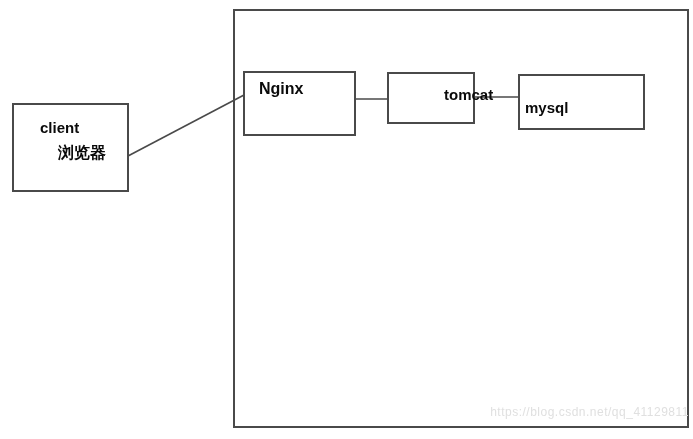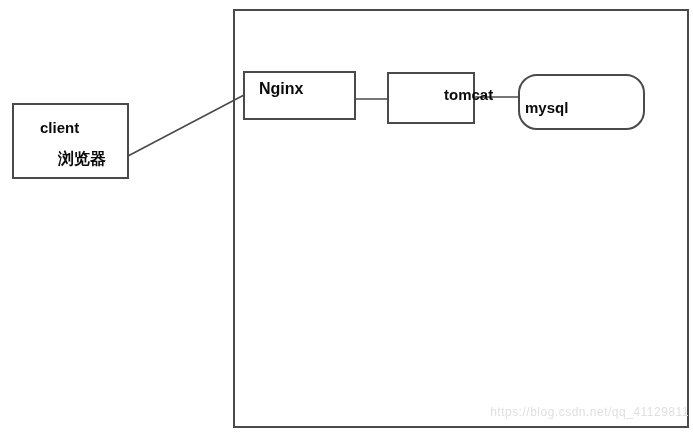--- a/index.html
+++ b/index.html
@@ -21,40 +21,39 @@
     border: 2px solid #4a4a4a;
     background: #ffffff;
   }
   .outer-box {
     left: 233px;
     top: 9px;
     width: 456px;
     height: 419px;
     background: transparent;
   }
-  .client-box  { left: 12px;  top: 103px; width: 117px; height: 76px; }
-  .nginx-box   { left: 243px; top: 71px;  width: 113px; height: 49px; text-align: right; }
+  .client-box  { left: 12px;  top: 103px; width: 117px; height: 89px; }
+  .nginx-box   { left: 243px; top: 71px;  width: 113px; height: 65px; text-align: right; }
   .tomcat-box  { left: 387px; top: 72px;  width: 88px;  height: 52px; }
-  .mysql-box   { left: 518px; top: 74px;  width: 127px; height: 56px; border-radius: 19px; }
+  .mysql-box   { left: 518px; top: 74px;  width: 127px; height: 56px; }
 
   .node-label {
     position: absolute;
     font-weight: bold;
     color: #0a0a0a;
     white-space: nowrap;
   }
   .client-label  { left: 26px; top: 14px; font-size: 15px; }
   .client-sublabel {
     position: absolute;
     left: 44px; top: 38px;
     font-size: 16px;
     font-weight: bold;
     color: #0a0a0a;
     white-space: nowrap;
-    margin-top: 6px;
   }
   .nginx-label  { left: 14px; top: 7px;  font-size: 16px; }
   .tomcat-label { left: 12px; top: 12px; font-size: 15px; margin-left: 43px; }
   .mysql-label  { left: 5px;  top: 23px; font-size: 15px; }
 
   .connector-layer {
     position: absolute;
     left: 0; top: 0;
     width: 693px;
     height: 439px;

